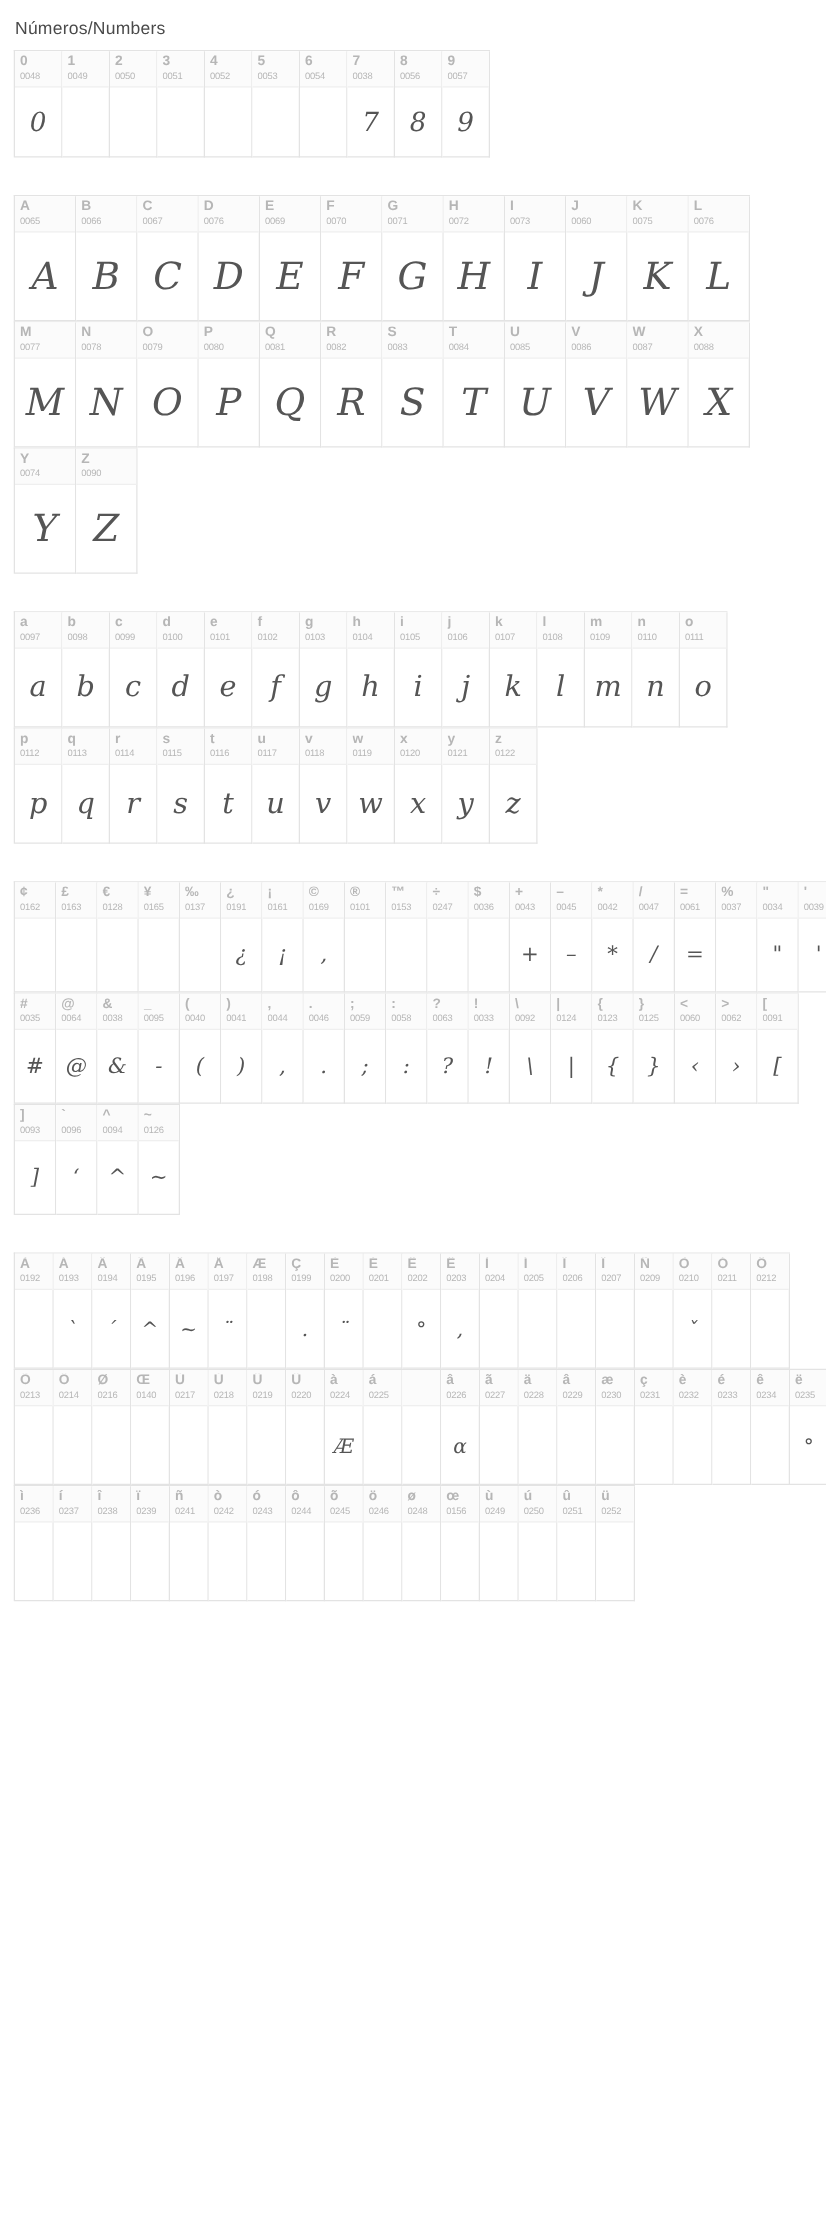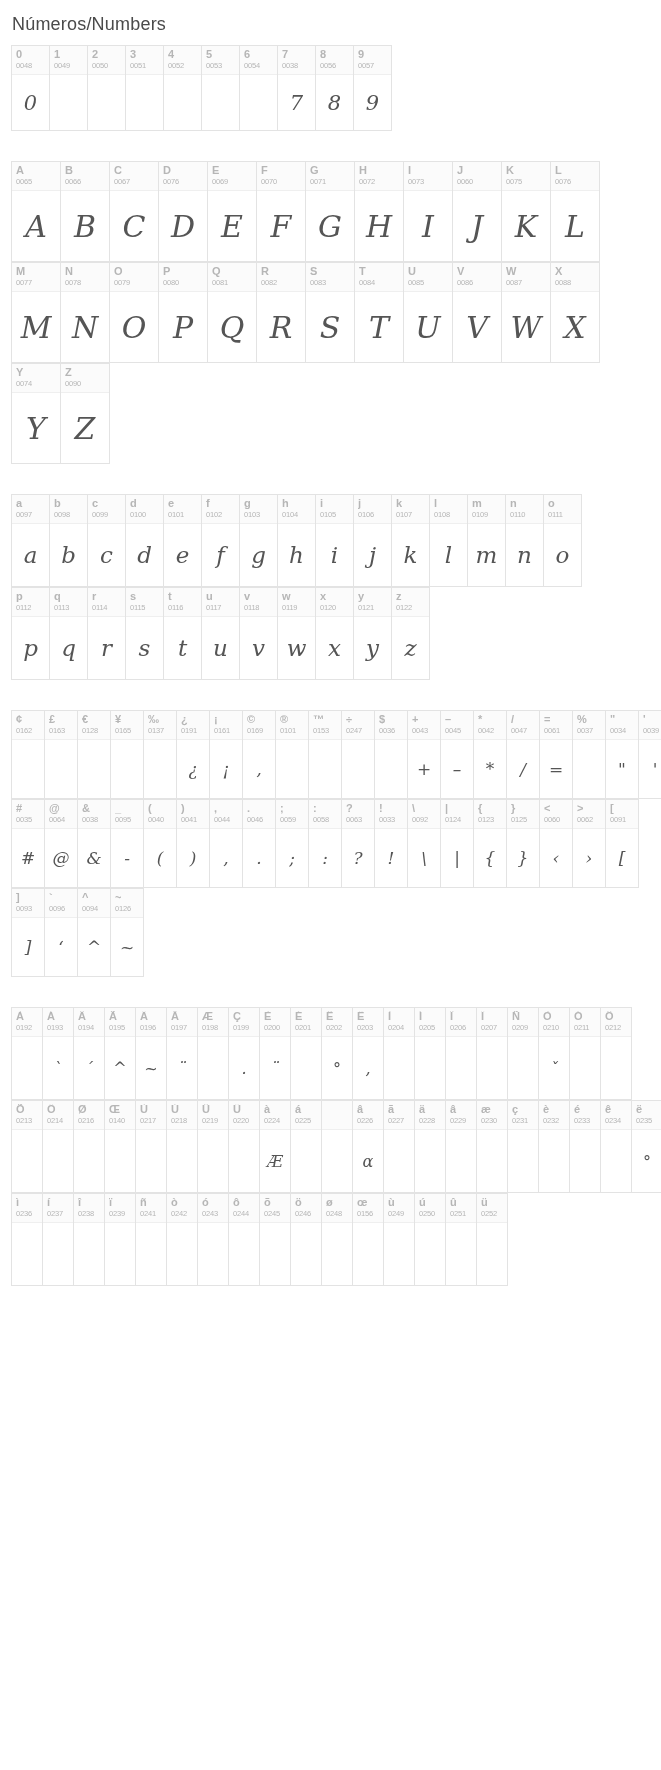--- a/index.html
+++ b/index.html
@@ -15,21 +15,21 @@
   }
   .page {
     width: 661px;
     box-sizing: border-box;
     padding: 0 0 20px 0;
   }
   .section {
     margin: 0 0 0 0;
   }
   .section-title {
-    font-size: 18px;
+    font-size: 14px;
     color: #4a4a4a;
     font-weight: 400;
     padding: 0 0 10px 12px;
     margin: 0;
     letter-spacing: 0.2px;
   }
   .sect-spacer-top { height: 14px; }
   .grid-wrap {
     padding-left: 11px;
     padding-right: 11px;

